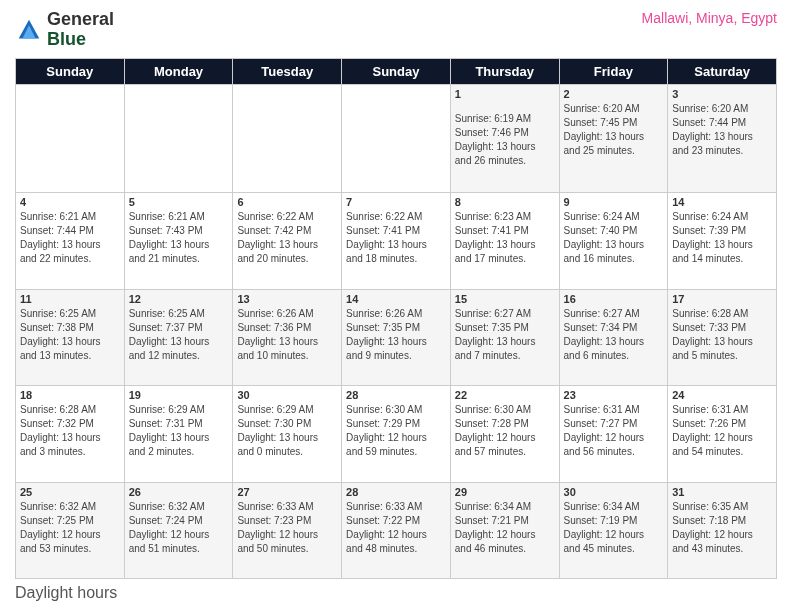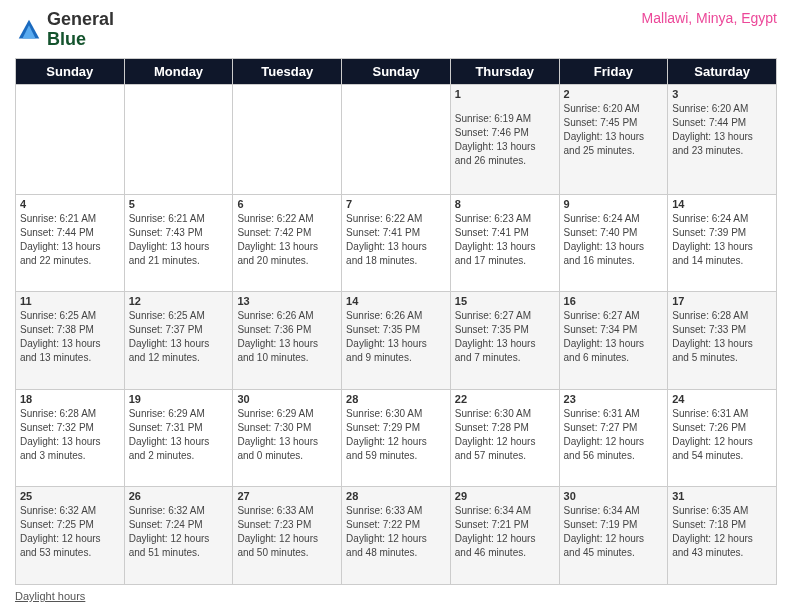--- a/index.html
+++ b/index.html
@@ -89,24 +89,23 @@
     .day-detail {
       font-size: 10px;
       line-height: 1.4;
       color: #444;
     }
     .empty-cell {
       background: #fff !important;
     }
     .footer {
       margin-top: 5px;
-      font-size: 11px;
+      font-size: 16px;
       color: #555;
       text-align: left;
-      text-decoration: underline;
     }
   </style>
 </head>
 <body>
 
 <div class="page">
   <div class="header">
     <div class="logo">
       <svg class="logo-icon" viewBox="0 0 30 30">
         <polygon points="15,4 26,24 4,24" fill="#1a6abf"></polygon>

